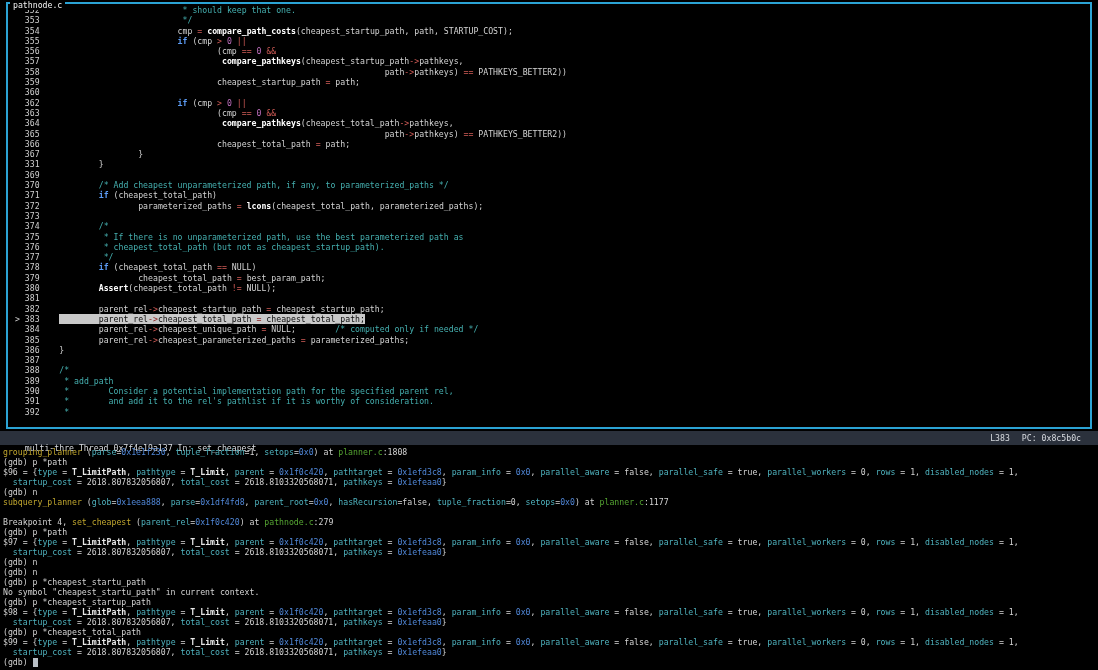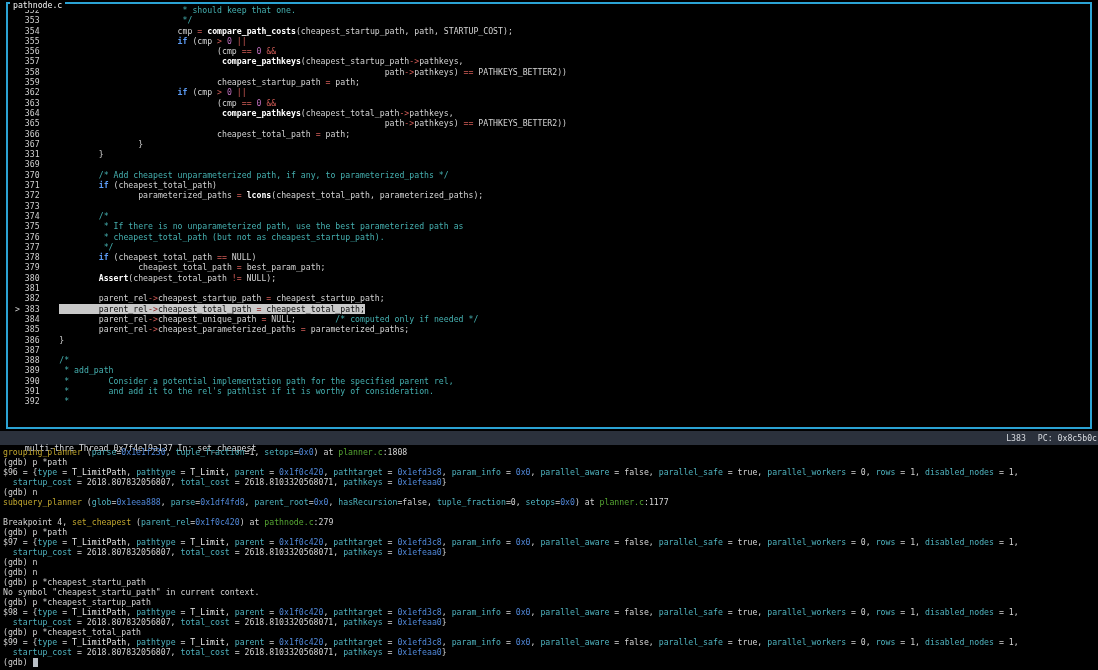--- a/index.html
+++ b/index.html
@@ -18,47 +18,48 @@
   .code{color:var(--foreground,#d4d4d4)}
   .c-com{color:var(--comment,#45b0b0)}
   .c-kw{color:var(--keyword,#5c9cf5);font-weight:bold}
   .c-op{color:var(--operator,#cf5b56)}
   .c-num{color:var(--number,#bf6fbf)}
   .c-fn{color:var(--function_name,#ffffff);font-weight:bold}
   .hl{background:var(--highlight_bg,#c9c9c9);color:#0a0a0a}
   .hl span{color:#0a0a0a}
   .hl .c-op{color:#8c2222}
   .status-bar{position:absolute;left:0;top:431px;width:1098px;height:14px;background:var(--status_bg,#2b313c);color:#d8dbe0;padding:2px 5px 0 5px;white-space:pre}
-  .status-right{position:absolute;right:1px;top:2px;white-space:pre}
+  .status-right{position:absolute;right:17px;top:2px;white-space:pre}
   .status-right .pc{margin-left:12px}
   .console{position:absolute;left:3px;top:447px;right:0;bottom:0;overflow:hidden}
   .console .trow{height:10px}
   .g-fn{color:var(--gdb_function,#c0a62e);font-weight:normal}
   .g-var{color:var(--gdb_variable,#4fb3bf)}
   .g-addr{color:var(--gdb_address,#5087d8)}
   .g-file{color:var(--gdb_file,#55a532)}
-  .g-en{color:#e9e9e9;font-weight:normal}
+  .g-en{color:#e9e9e9;font-weight:bold}
   .cursor{display:inline-block;width:5px;height:9px;background:#b9bfc6;margin-bottom:-2px}
 </style>
 </head>
 <body>
 
 <div class="terminal">
 
   <div class="src-window">
     <span class="src-title">pathnode.c</span>
     <div class="src-body">
         <div class="trow"><span class="gutter">   352    </span><span class="code">                         <span class="c-com">* should keep that one.</span></span></div>
         <div class="trow"><span class="gutter">   353    </span><span class="code">                         <span class="c-com">*/</span></span></div>
         <div class="trow"><span class="gutter">   354    </span><span class="code">                        <span>cmp </span><span class="c-op">=</span><span> </span><span class="c-fn">compare_path_costs</span><span>(cheapest_startup_path, path, STARTUP_COST);</span></span></div>
         <div class="trow"><span class="gutter">   355    </span><span class="code">                        <span class="c-kw">if</span><span> (cmp </span><span class="c-op">&gt;</span><span> </span><span class="c-num">0</span><span> </span><span class="c-op">||</span></span></div>
         <div class="trow"><span class="gutter">   356    </span><span class="code">                                <span>(cmp </span><span class="c-op">==</span><span> </span><span class="c-num">0</span><span> </span><span class="c-op">&amp;&amp;</span></span></div>
         <div class="trow"><span class="gutter">   357    </span><span class="code">                                 <span class="c-fn">compare_pathkeys</span><span>(cheapest_startup_path</span><span class="c-op">-&gt;</span><span>pathkeys,</span></span></div>
         <div class="trow"><span class="gutter">   358    </span><span class="code">                                                                  <span>path</span><span class="c-op">-&gt;</span><span>pathkeys) </span><span class="c-op">==</span><span> PATHKEYS_BETTER2))</span></span></div>
         <div class="trow"><span class="gutter">   359    </span><span class="code">                                <span>cheapest_startup_path </span><span class="c-op">=</span><span> path;</span></span></div>
+        <div class="trow"><span class="gutter">   360    </span><span class="code"></span></div>
         <div class="trow"><span class="gutter">   362    </span><span class="code">                        <span class="c-kw">if</span><span> (cmp </span><span class="c-op">&gt;</span><span> </span><span class="c-num">0</span><span> </span><span class="c-op">||</span></span></div>
         <div class="trow"><span class="gutter">   363    </span><span class="code">                                <span>(cmp </span><span class="c-op">==</span><span> </span><span class="c-num">0</span><span> </span><span class="c-op">&amp;&amp;</span></span></div>
         <div class="trow"><span class="gutter">   364    </span><span class="code">                                 <span class="c-fn">compare_pathkeys</span><span>(cheapest_total_path</span><span class="c-op">-&gt;</span><span>pathkeys,</span></span></div>
         <div class="trow"><span class="gutter">   365    </span><span class="code">                                                                  <span>path</span><span class="c-op">-&gt;</span><span>pathkeys) </span><span class="c-op">==</span><span> PATHKEYS_BETTER2))</span></span></div>
         <div class="trow"><span class="gutter">   366    </span><span class="code">                                <span>cheapest_total_path </span><span class="c-op">=</span><span> path;</span></span></div>
         <div class="trow"><span class="gutter">   367    </span><span class="code">                <span>}</span></span></div>
         <div class="trow"><span class="gutter">   331    </span><span class="code">        <span>}</span></span></div>
         <div class="trow"><span class="gutter">   369    </span><span class="code"></span></div>
         <div class="trow"><span class="gutter">   370    </span><span class="code">        <span class="c-com">/* Add cheapest unparameterized path, if any, to parameterized_paths */</span></span></div>
         <div class="trow"><span class="gutter">   371    </span><span class="code">        <span class="c-kw">if</span><span> (cheapest_total_path)</span></span></div>

